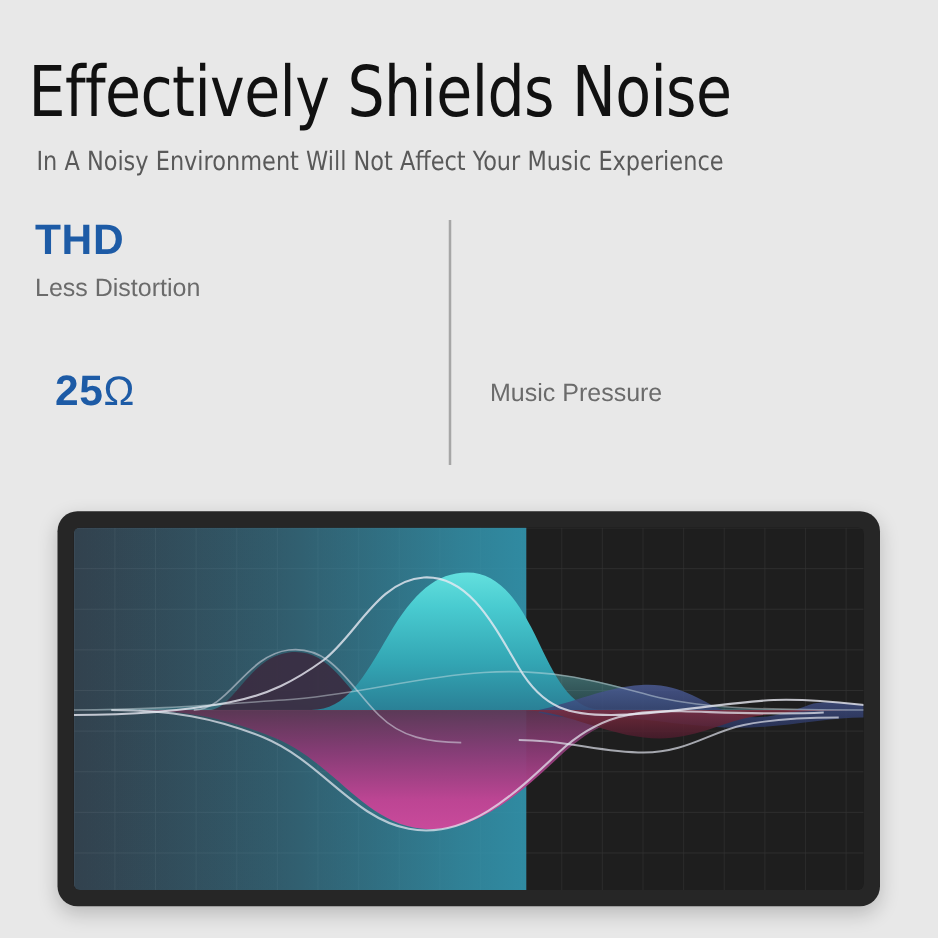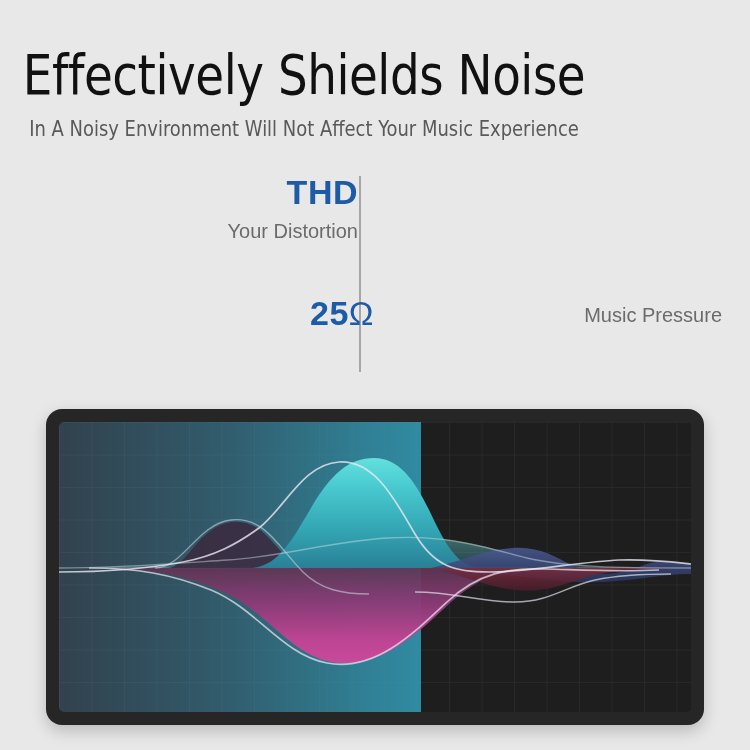--- a/index.html
+++ b/index.html
@@ -60,21 +60,21 @@
     left: 359px;
     top: 16px;
     width: 2px;
     height: 196px;
     background: #9a9a9a;
     opacity: 0.85;
   }
   .spec-cell {
     position: absolute;
     width: 330px;
-    text-align: right;
+    text-align: left;
   }
   .spec-c00 { left: 28px;  top: 14px; }
   .spec-c01 { left: 392px; top: 14px; }
   .spec-c10 { left: 44px;  top: 135px; }
   .spec-c11 { left: 392px; top: 135px; }
 
   .spec-value {
     font-size: 34px;
     font-weight: 700;
     color: #1d5ba6;
@@ -129,21 +129,21 @@
   <h1 class="title">Effectively Shields Noise</h1>
   <p class="subtitle">In A Noisy Environment Will Not Affect Your Music Experience</p>
 </div>
 
 <div class="specs">
 
   <div class="spec-divider"></div>
 
   <div class="spec-cell spec-c00">
     <div class="spec-value"><span>THD</span><span class="ohm"></span></div>
-    <div class="spec-label">Your Distortion</div>
+    <div class="spec-label">Less Distortion</div>
   </div>
 
 
   <div class="spec-cell spec-c10">
     <div class="spec-value"><span>25</span><span class="ohm">Ω</span></div>
   </div>
 
   <div class="spec-cell spec-c11">
     <div class="spec-label">Music Pressure</div>
   </div>

